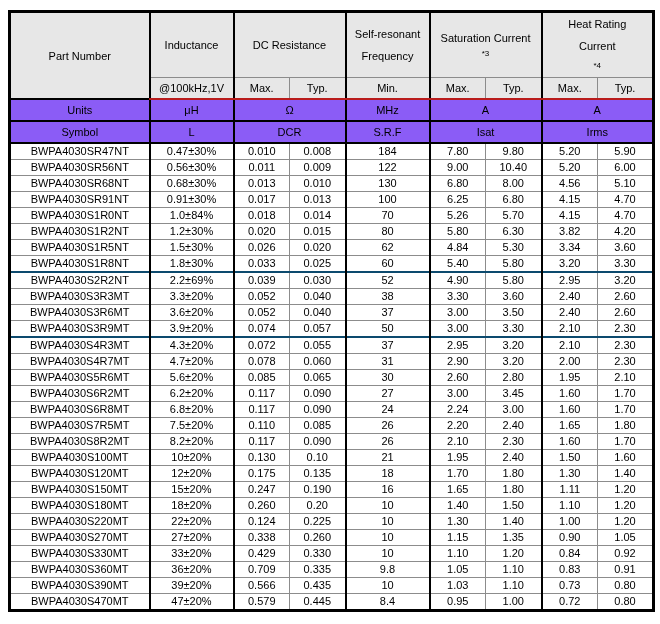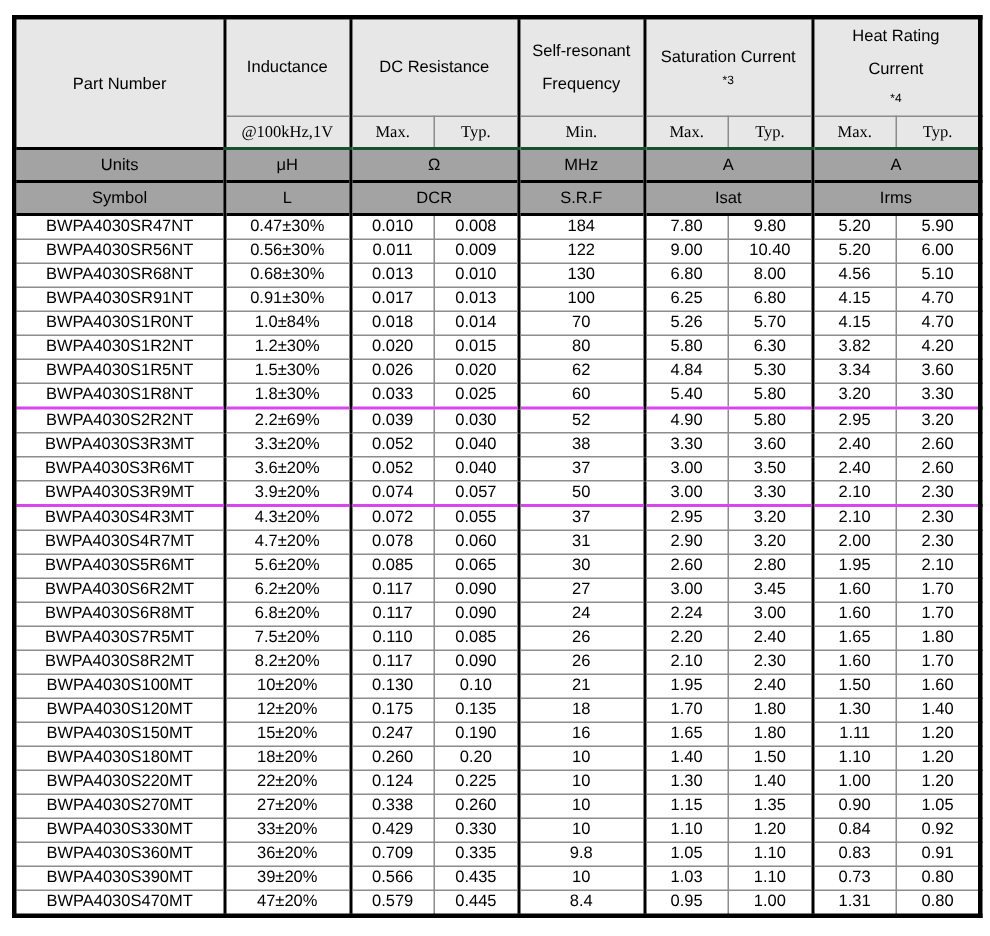--- a/index.html
+++ b/index.html
@@ -41,36 +41,36 @@
   .two-line .gap { height: 9px; }
   .note {
     font-size: 8px;
     line-height: 8px;
     margin-top: 6px;
   }
   
   tr.units td, tr.symbol td {
     height: 18px;
     font-size: 11px;
-    background: #a3a3a3;
+    background: #8b5cf6;
     text-align: center;
   }
   
   tbody.data td {
     height: 13px;
     line-height: 13px;
     padding: 1px 2px;
     font-size: 11px;
     background: #ffffff;
   }
   
   .gb-l { border-left: 2px solid #000000 !important; }
   tr.units td, tr.symbol td, tr.first td { border-top: 2px solid #000000; }
-  tr.thick td { border-top: 2px solid #d946ef; }
-  tr.h2 th { border-bottom: 2px solid #14532d; font-family: Liberation Serif, serif; }
+  tr.thick td { border-top: 2px solid #0c4a6e; }
+  tr.h2 th { border-bottom: 2px solid #b91c1c; }
 </style>
 </head>
 <body>
 
 <div class="page">
   <table class="spec">
     <colgroup>
       <col style="width:140px">
       <col style="width:84px">
       <col style="width:56px">
@@ -441,18 +441,18 @@
           <td>0.80</td>
         </tr>
         <tr>
           <td>BWPA4030S470MT</td>
           <td class="gb-l">47±20%</td>
           <td class="gb-l">0.579</td>
           <td>0.445</td>
           <td class="gb-l">8.4</td>
           <td class="gb-l">0.95</td>
           <td>1.00</td>
-          <td class="gb-l">1.31</td>
+          <td class="gb-l">0.72</td>
           <td>0.80</td>
         </tr>
       </tbody>
   </table>
 </div>
 
 </body></html>

